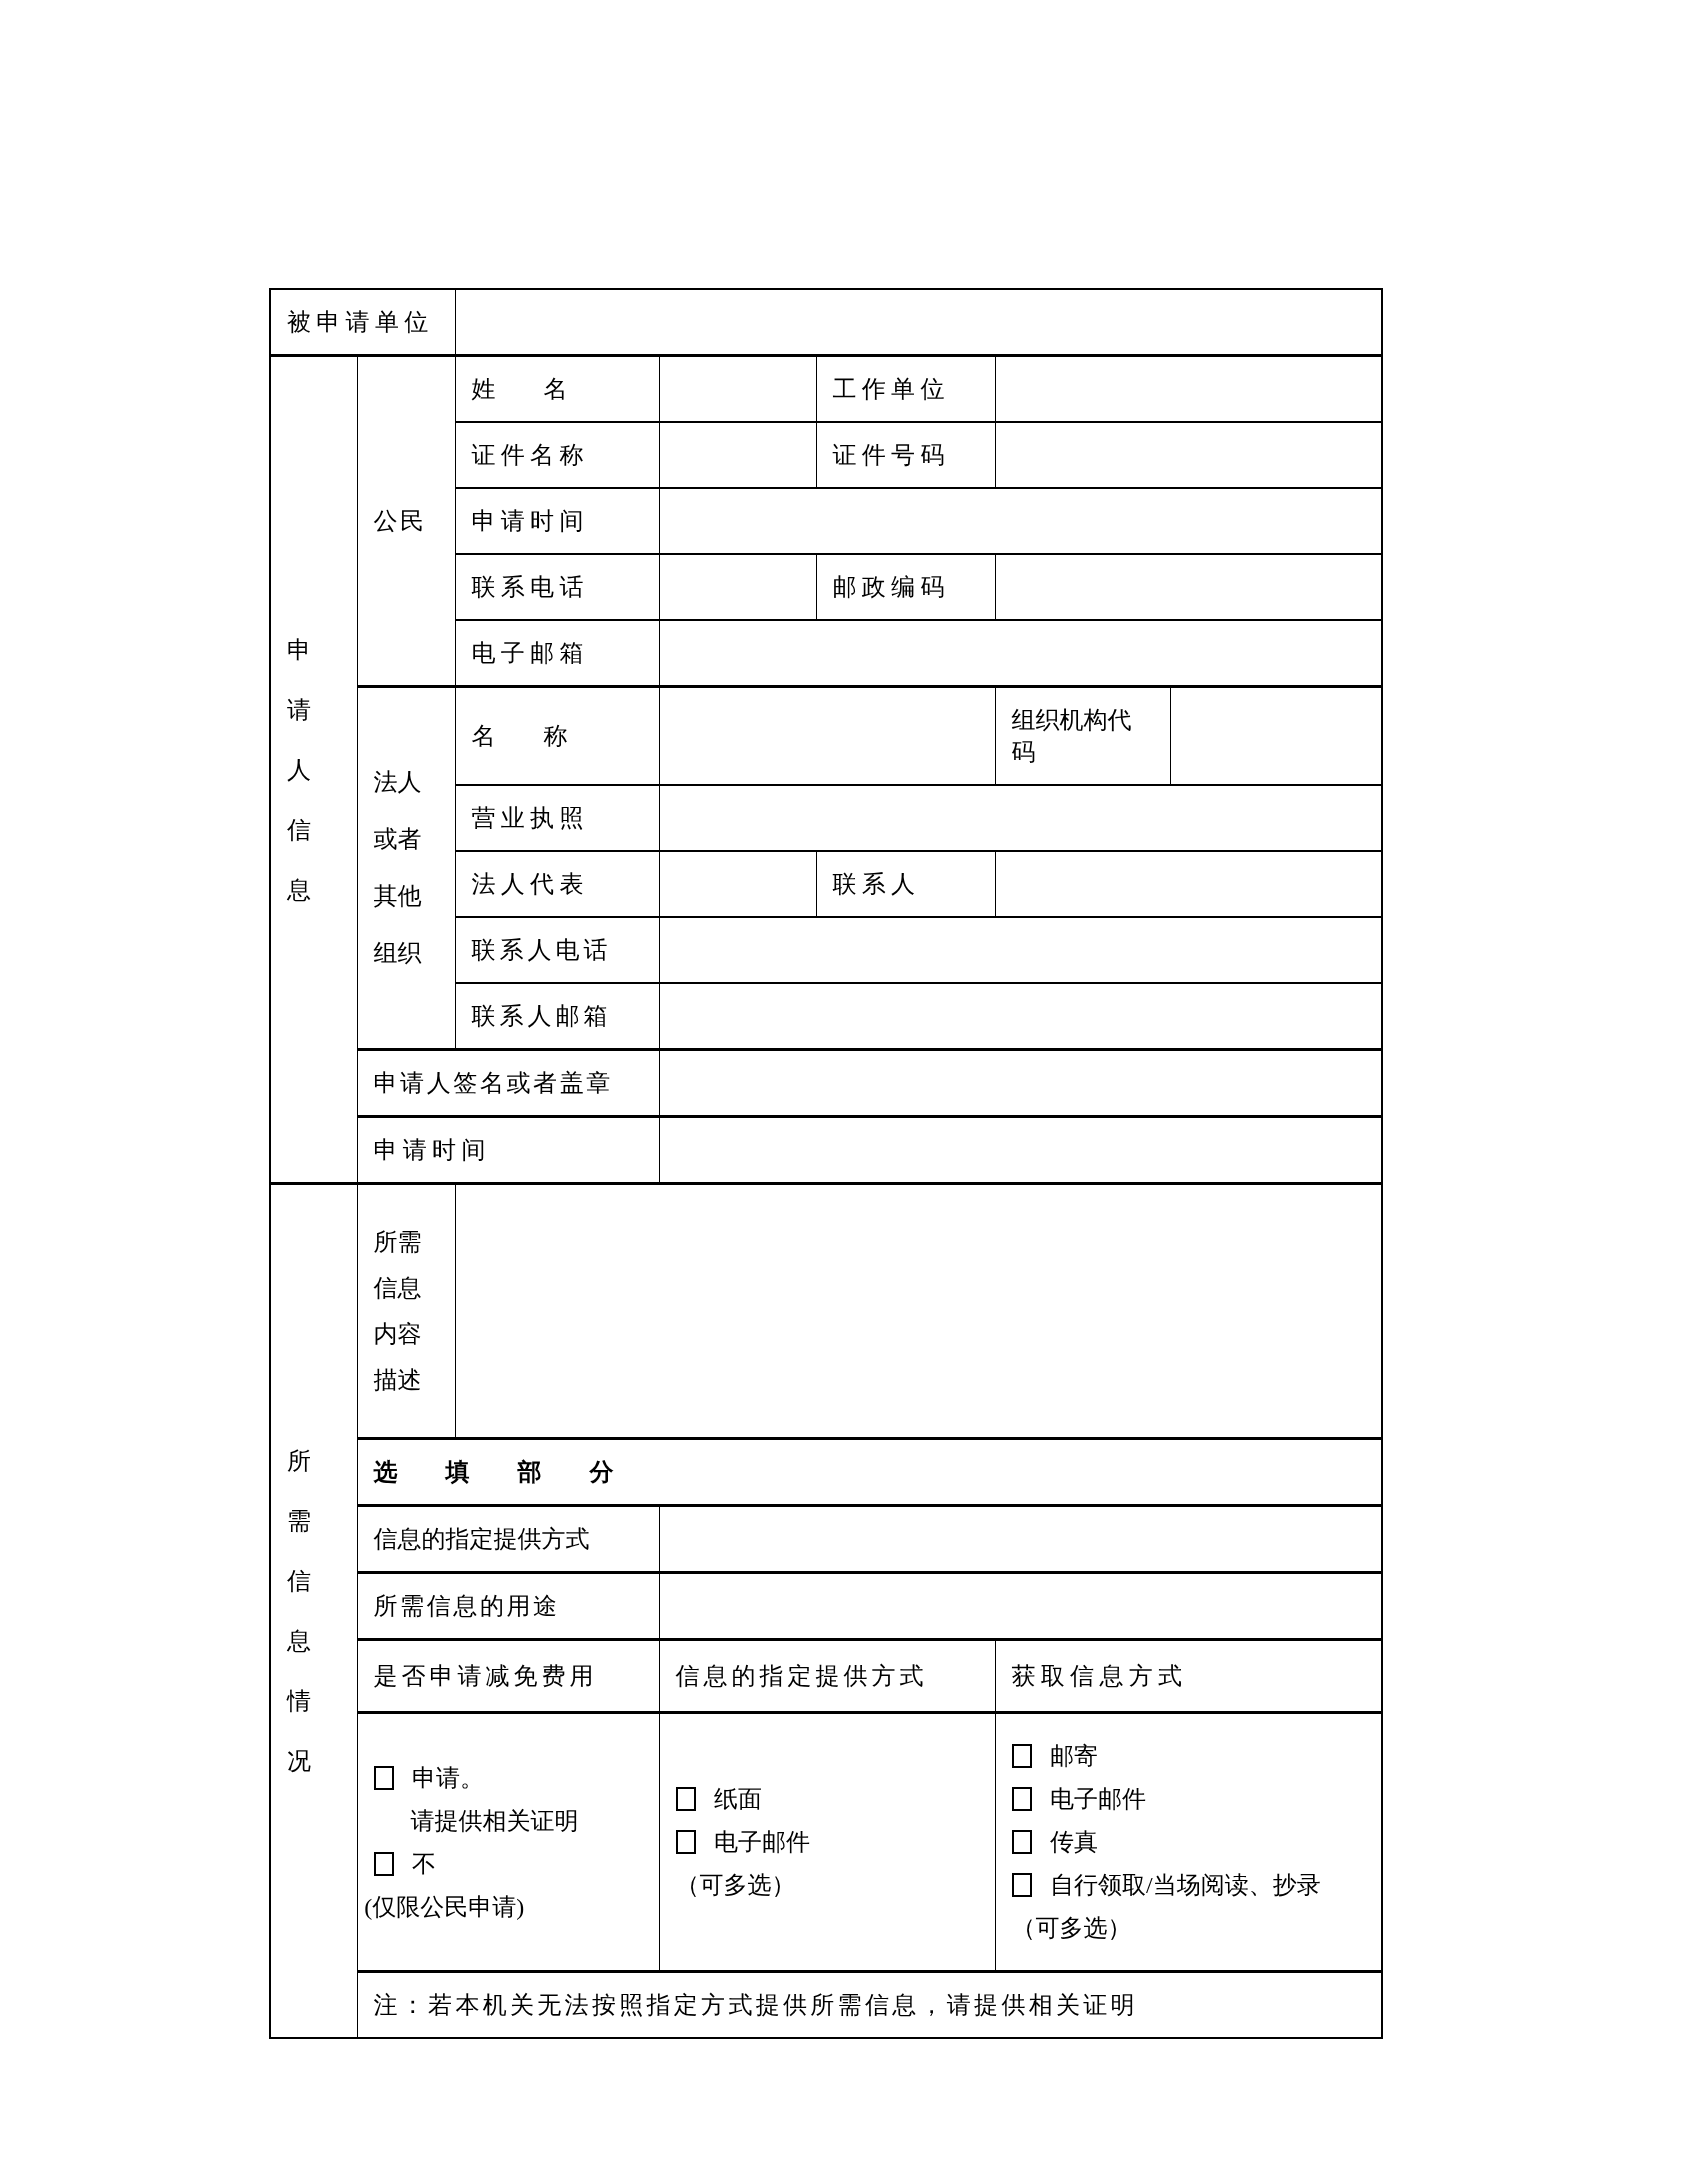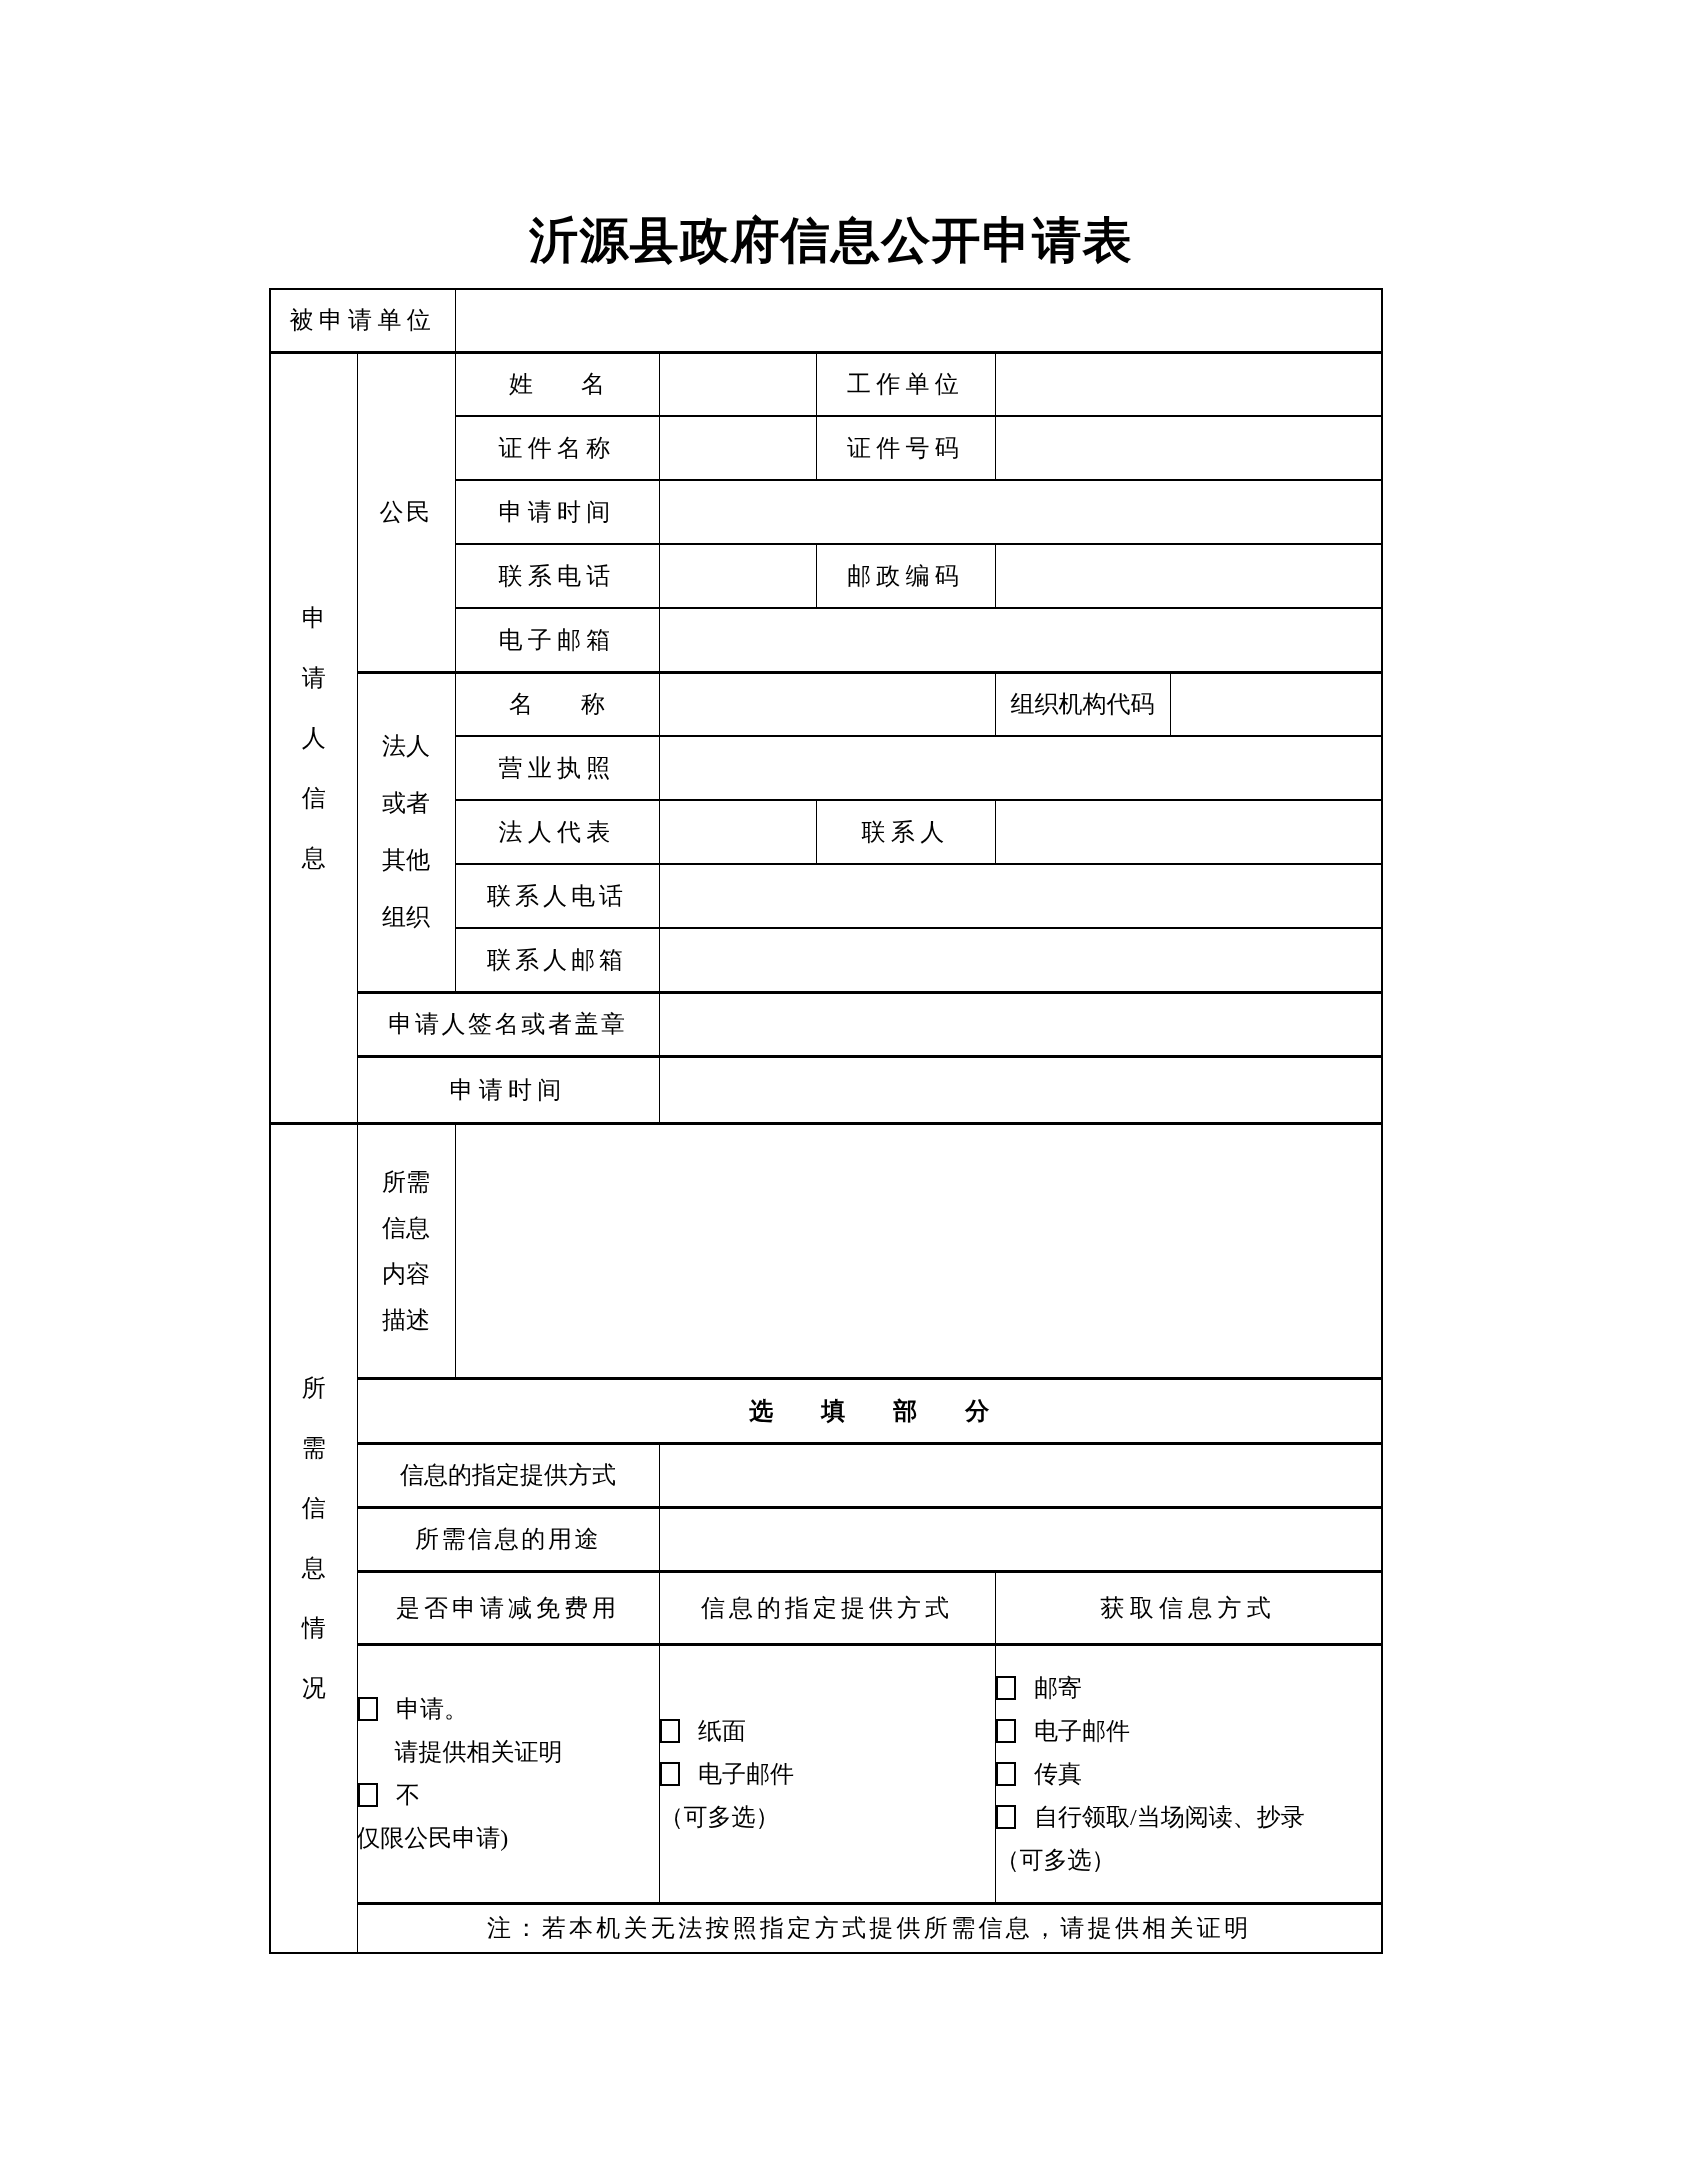--- a/index.html
+++ b/index.html
@@ -29,24 +29,23 @@
     top: 288px;
     border-collapse: collapse;
     table-layout: fixed;
     width: 1113px;
     border: 2px solid #000;
   }
   table.form td {
     border: 1.3px solid #000;
     border-top-width: 2px;
     border-bottom-width: 2px;
-    text-align: center;
     vertical-align: middle;
     font-size: 24px;
-    padding: 0;
+    padding: 16px;
     overflow: hidden;
   }
   
   tr.thick td { border-top-width: 3.3px; }
   td.lt8 { letter-spacing: 5.3px; }
   td.lt6 { letter-spacing: 4px; }
   td.lt4 { letter-spacing: 2.6px; }
   td.lt0 { letter-spacing: 0; }
   
   .vchars div { height: 60px; line-height: 60px; }
@@ -91,21 +90,20 @@
   tr.rpur  { height: 64px; }
   tr.rhdr  { height: 73px; margin-top: 48px; }
   tr.rcb   { height: 259px; }
   tr.rnote { height: 50px; }
 </style>
 </head>
 <body>
 
 <div class="page">
 
-  <div class="title">沂源县政府信息公开申请表</div>
 
   <table class="form">
     <colgroup>
       <col style="width:87px">
       <col style="width:98px">
       <col style="width:204px">
       <col style="width:157px">
       <col style="width:179px">
       <col style="width:175px">
       <col style="width:212px">

